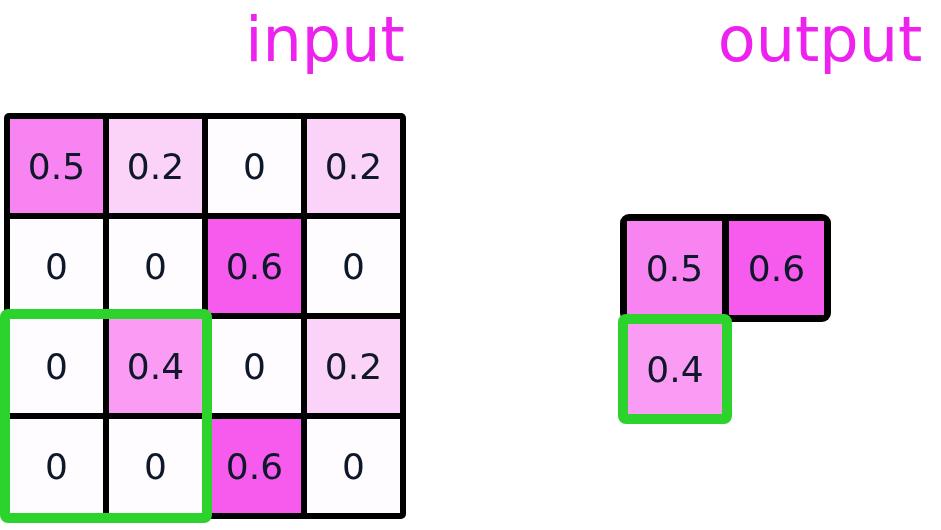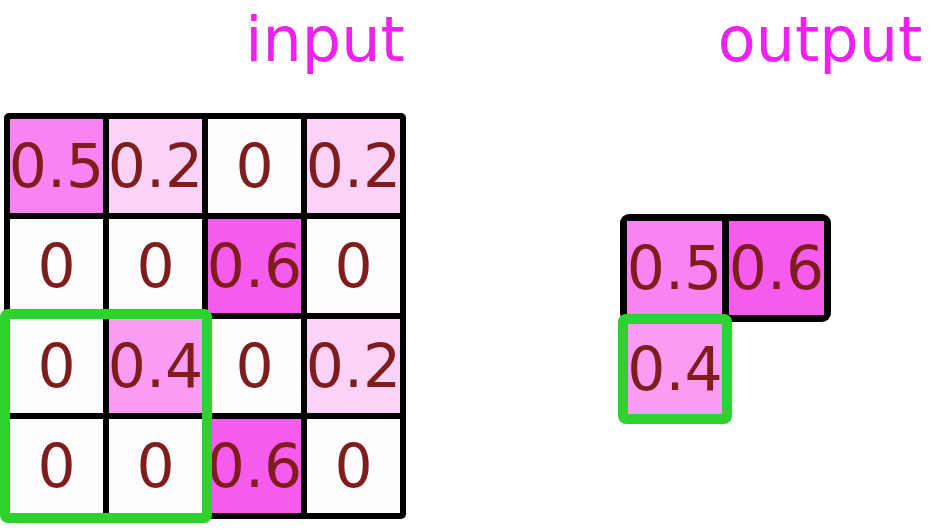--- a/index.html
+++ b/index.html
@@ -32,22 +32,22 @@
     padding: 6px;
     background: #000;
     border-radius: 5px;
     width: -moz-fit-content;
     width: fit-content;
   }
   .cell {
     display: flex;
     align-items: center;
     justify-content: center;
-    font-size: 60px;
-    color: #7f1d1d;
+    font-size: 36px;
+    color: #0f172a;
     background: #fefcfe;
   }
   .input-highlight {
     position: absolute;
     left: -4px; top: 196px;
     width: 212px; height: 214px;
     border: 10px solid #2dd32d;
     border-radius: 8px;
     pointer-events: none;
   }

